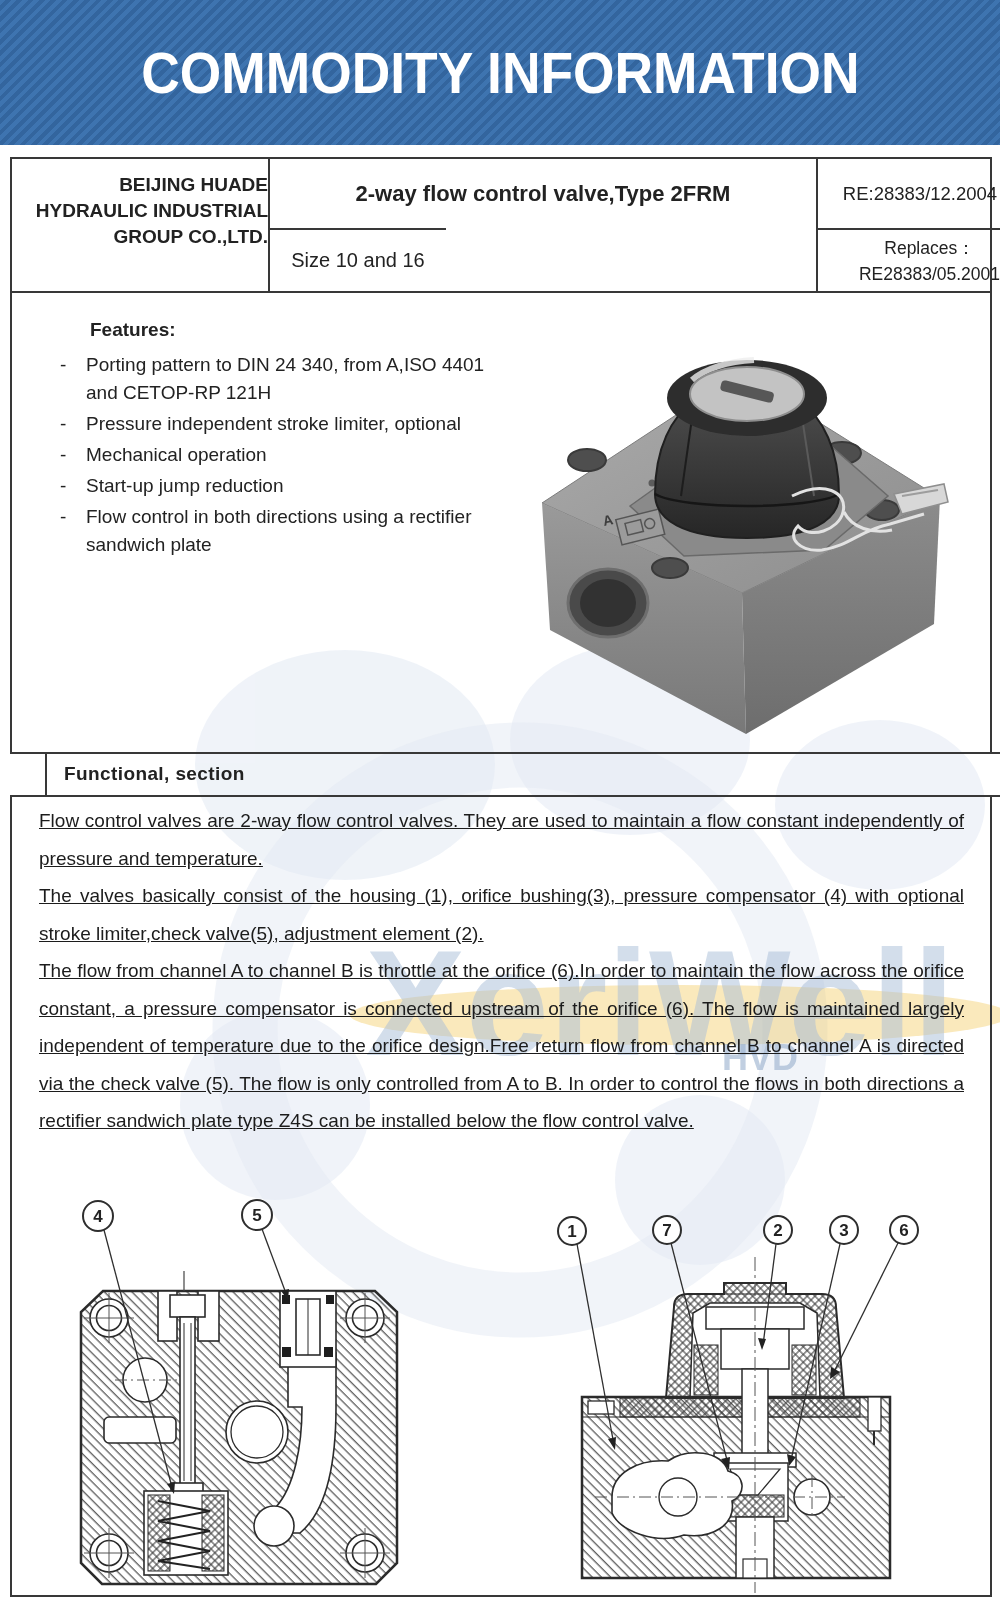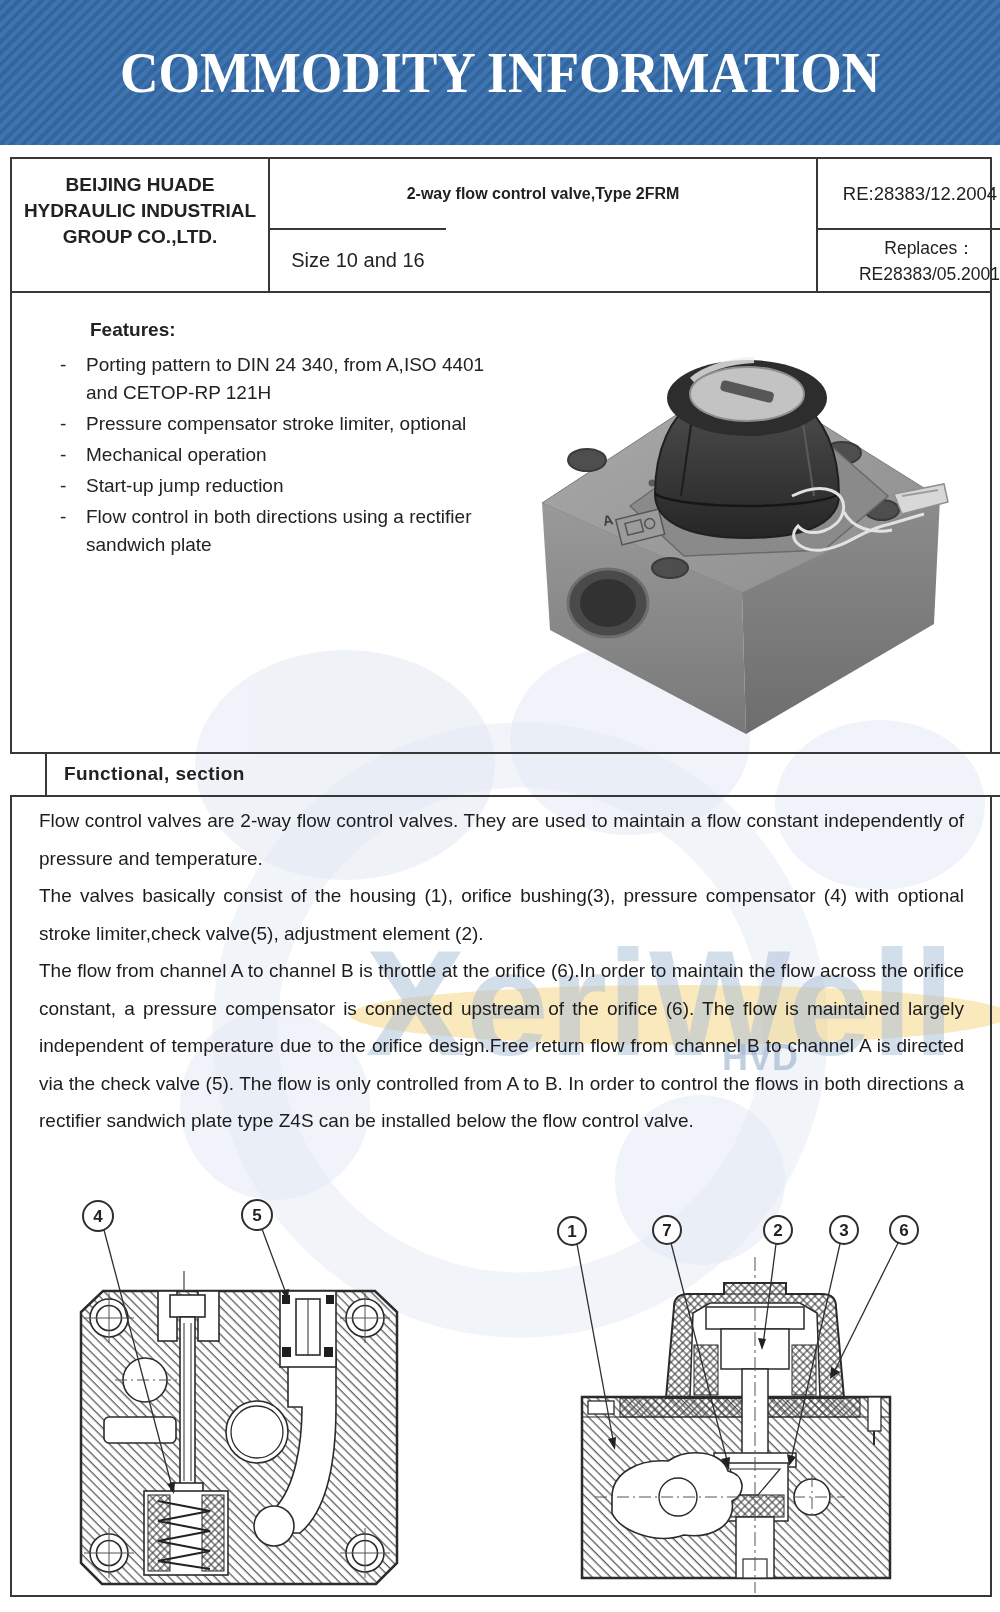--- a/index.html
+++ b/index.html
@@ -1,52 +1,52 @@
 <!DOCTYPE html>
 <html><head>
 <meta charset="utf-8">
 <style>
   html,body{margin:0;padding:0;background:#ffffff;}
   .page{position:relative;width:1000px;height:1612px;background:#fff;overflow:hidden;
         font-family:"Liberation Sans","DejaVu Sans",sans-serif;color:#222;}
   
   .banner{position:absolute;left:0;top:0;width:1000px;height:145px;z-index:1;
           background:repeating-linear-gradient(135deg,#3e74b0 0 4px,#33659e 4px 8px);
-          display:flex;align-items:center;justify-content:center;font-family:Liberation Serif, serif;}
+          display:flex;align-items:center;justify-content:center;}
   .banner span{display:inline-block;color:#fff;font-weight:bold;font-size:58px;
                transform:scaleX(.92);letter-spacing:0;white-space:nowrap;}
   
   .wm{position:absolute;left:0;top:600px;width:1000px;height:760px;z-index:0;}
   
   .bx{position:absolute;left:10px;width:982px;border:2px solid #383838;
       box-sizing:border-box;background:transparent;z-index:1;}
   #tbl-box{top:157px;height:136px;}
   #features-box{top:291px;height:463px;}
   #func-box{top:752px;height:45px;margin-left:35px;}
   #text-box{top:795px;height:802px;}
   
   .cell{position:absolute;box-sizing:border-box;display:flex;align-items:center;
         justify-content:center;text-align:center;flex-direction:column;}
   .bl{border-left:2px solid #383838;} .bt{border-top:2px solid #383838;}
-  .c-company{left:0;top:0;width:256px;height:104px;font-weight:bold;font-size:19px;line-height:26px;}
-  .c-title{left:256px;top:0;width:548px;height:69px;font-weight:bold;font-size:16px;}
+  .c-company{left:0;top:0;width:256px;height:104px;font-weight:bold;font-size:19px;line-height:26px;align-items:flex-end;}
+  .c-title{left:256px;top:0;width:548px;height:69px;font-weight:bold;font-size:22px;}
   .c-re{left:804px;top:0;width:174px;height:69px;font-size:18.5px;padding-left:32px;}
   .c-size{left:256px;top:69px;width:178px;height:63px;font-size:20px;}
   .c-press{left:422px;top:69px;width:194px;height:63px;font-size:20px;}
   .c-flow{left:616px;top:69px;width:188px;height:63px;font-size:20px;}
   .c-repl{left:804px;top:69px;width:192px;height:63px;font-size:17.5px;line-height:26px;padding-left:33px;}
   
   .feat-head{margin:26px 0 10px 78px;font-weight:bold;font-size:19px;}
   .feat-item{display:flex;margin-left:48px;font-size:19px;line-height:28px;margin-bottom:3px;}
   .feat-item .dash{width:26px;flex:none;}
   .feat-item .ft{width:432px;}
   
   .func-head{font-weight:bold;font-size:19px;line-height:40px;padding-left:17px;letter-spacing:.4px;}
   
-  .bodytext{padding:5px 26px 0 27px;font-size:19px;line-height:37.5px;text-align:justify;color:#1c1c1c;}
+  .bodytext{padding:5px 26px 0 27px;font-size:19px;line-height:37.5px;text-align:justify;color:#1c1c1c;text-decoration:underline;}
   .bodytext p{margin:0;}
   
   .art{position:absolute;z-index:2;}
   #photo{left:492px;top:298px;}
   #diagL{left:40px;top:1195px;}
   #diagR{left:500px;top:1195px;}
   svg text.callout-n{font-family:"Liberation Sans",sans-serif;font-size:17px;font-weight:bold;fill:#222;}
   svg text.wm-big{font-family:"Liberation Sans",sans-serif;font-weight:bold;}
 </style>
 </head>
@@ -88,21 +88,21 @@
   </div>
 
   <div class="bx" id="features-box">
     <div class="feat-head">Features:</div>
     <div class="feat-item">
       <span class="dash">-</span>
       <span class="ft">Porting pattern to DIN 24 340, from A,ISO 4401 and CETOP-RP 121H</span>
     </div>
     <div class="feat-item">
       <span class="dash">-</span>
-      <span class="ft">Pressure compensator stroke  limiter, optional</span>
+      <span class="ft">Pressure independent stroke  limiter, optional</span>
     </div>
     <div class="feat-item">
       <span class="dash">-</span>
       <span class="ft">Mechanical operation</span>
     </div>
     <div class="feat-item">
       <span class="dash">-</span>
       <span class="ft">Start-up jump reduction</span>
     </div>
     <div class="feat-item">

